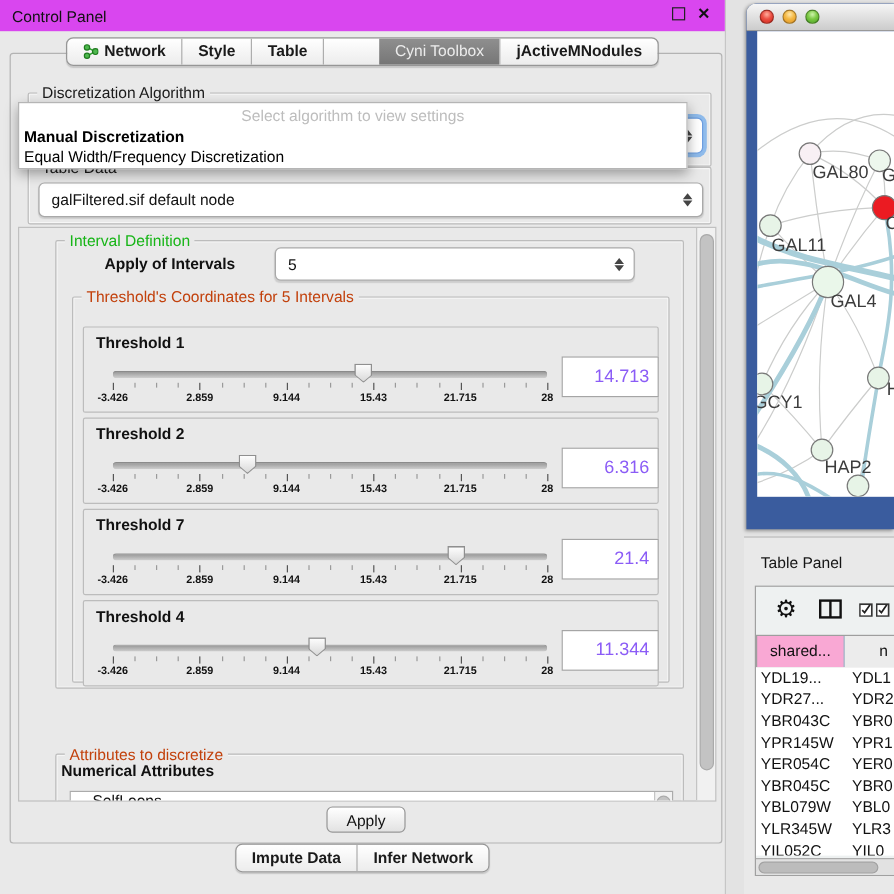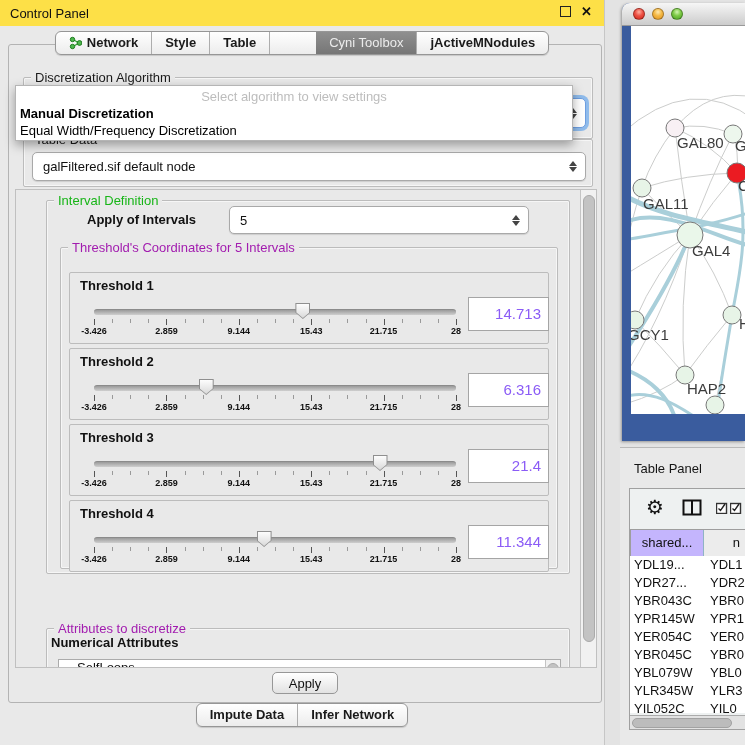--- a/index.html
+++ b/index.html
@@ -1,40 +1,40 @@
 <!DOCTYPE html>
 <html><head>
 <meta charset="utf-8">
 <style>
   html,body{margin:0;padding:0;}
   body{width:745px;height:745px;overflow:hidden;background:#e3e3e3;
        font-family:"Liberation Sans",sans-serif;-webkit-font-smoothing:antialiased;position:relative;}
   
   .control-panel{position:absolute;left:0;top:0;width:604px;height:745px;background:#e9e9e9;border-right:1px solid #c6c6c6;}
-  .cp-titlebar{position:absolute;left:0;top:0;width:100%;height:26px;background:#fde047;}
+  .cp-titlebar{position:absolute;left:0;top:0;width:100%;height:26px;background:#d946ef;}
   .cp-title{position:absolute;left:10px;top:6px;font-size:13px;color:#111;}
   .win-btns{position:absolute;right:12px;top:5px;display:flex;align-items:center;gap:10px;}
   .float-icon{width:9px;height:9px;border:1.5px solid #222;display:inline-block;background:transparent;}
   .close-icon{font-size:13px;font-weight:bold;color:#111;line-height:13px;}
   
   .seg-bar{position:absolute;display:flex;justify-content:center;width:100%;z-index:6;}
   .seg-group{display:flex;border:1px solid #969696;border-radius:6px;overflow:hidden;background:linear-gradient(#ffffff,#ececec);box-shadow:0 1px 1px rgba(0,0,0,.15);}
   .seg{padding:3px 13px 4px 13px;font-size:13px;font-weight:bold;color:#1a1a1a;border-right:1px solid #adadad;display:flex;align-items:center;gap:5px;white-space:nowrap;}
   .seg:last-child{border-right:none;}
   .seg.sel{background:linear-gradient(#8f8f8f,#767676);color:#ececec;font-weight:normal;margin-left:46px;}
   .top-tabs{top:31px;}
   .bottom-tabs{top:703px;}
   
   .main-panel{position:absolute;left:8px;top:44px;width:592px;height:657px;background:#e9e9e9;border:1px solid #b3b3b3;border-radius:3px;}
   
   .group{position:absolute;border:1px solid #bcbcbc;border-radius:2px;box-shadow:inset 0 0 0 1px rgba(255,255,255,.6);}
   .gtitle{position:absolute;top:-8px;left:7px;background:#e9e9e9;padding:0 4px;font-size:13px;white-space:nowrap;}
   .gtitle.dark{color:#1a1a1a;}
   .gtitle.green{color:#17b517;}
-  .gtitle.blue{color:#a21caf;}
+  .gtitle.blue{color:#c2410c;}
   
   .combo{position:absolute;background:#ffffff;border:1px solid #a9a9a9;border-radius:5px;box-shadow:0 1px 1px rgba(0,0,0,.12);display:flex;align-items:center;}
   .combo-text{font-size:13px;color:#111;padding-left:10px;flex:1;white-space:nowrap;overflow:hidden;}
   .stepper{width:18px;display:flex;flex-direction:column;align-items:center;justify-content:center;gap:1px;margin-right:3px;}
   .arr-up{width:0;height:0;border-left:4px solid transparent;border-right:4px solid transparent;border-bottom:5px solid #444;}
   .arr-dn{width:0;height:0;border-left:4px solid transparent;border-right:4px solid transparent;border-top:5px solid #444;}
   .focus-ring{border:1px solid #6d9ee0;box-shadow:0 0 0 3px rgba(120,175,235,.8);}
   
   .popup{position:absolute;left:6px;top:40px;width:556px;height:54px;background:#ffffff;border:1px solid #b5b5b5;box-shadow:0 4px 10px rgba(0,0,0,.35);z-index:10;}
   .popup-hint{position:absolute;top:3px;left:0;width:100%;text-align:center;font-size:13px;color:#bdbdbd;}
@@ -71,21 +71,21 @@
   .tl.green{left:49px;background:radial-gradient(circle at 50% 30%,#d2f5b0 0%,#7cc944 45%,#4ba325 100%);}
   .net-canvas{position:absolute;left:9px;top:23px;width:114px;height:388px;background:#ffffff;overflow:hidden;}
   
   .table-panel{position:absolute;left:620px;top:447px;width:125px;height:298px;background:#e9e9e9;border-top:1px solid #b9b9b9;}
   .tp-title{position:absolute;left:14px;top:13px;font-size:13px;color:#151515;}
   .tp-card{position:absolute;left:9px;top:40px;width:116px;height:240px;border:1px solid #a0a0a0;background:#eef1f1;overflow:hidden;}
   .tp-toolbar{position:absolute;left:0;top:0;width:100%;height:40px;}
   .gear{position:absolute;left:16px;top:6px;font-family:"DejaVu Sans",sans-serif;font-size:20px;color:#111;}
   .tp-header{position:absolute;left:0;top:40px;width:200px;height:26px;display:flex;border-top:1px solid #9e9e9e;border-bottom:1px solid #9e9e9e;}
   .th{font-size:13px;color:#111;text-align:center;line-height:25px;overflow:hidden;white-space:nowrap;box-sizing:border-box;}
-  .th.c1{width:74px;background:#c4b5fd;border-right:1px solid #8fb3c4;border-left:1px solid #9e9e9e;}
+  .th.c1{width:74px;background:#f9a8d4;border-right:1px solid #8fb3c4;border-left:1px solid #9e9e9e;}
   .th.c2{width:120px;background:#ececec;text-align:right;padding-right:84px;}
   .tp-rows{position:absolute;left:0;top:67px;width:200px;height:157px;background:#fff;overflow:hidden;}
   .tp-row{display:flex;height:18px;line-height:18px;font-size:13px;color:#111;white-space:nowrap;}
   .tp-row .c1{width:74px;padding-left:4px;box-sizing:border-box;overflow:hidden;}
   .tp-row .c2{width:120px;padding-left:6px;overflow:hidden;}
   .hsb{position:absolute;left:0;top:226px;width:100%;height:13px;background:#e2e2e2;border-top:1px solid #ababab;}
   .hsb .thumb{position:absolute;left:2px;top:2px;width:98px;height:8px;background:#bcbcbc;border:1px solid #a2a2a2;border-radius:5px;}
   svg text{font-family:"Liberation Sans",sans-serif;}
 </style>
 </head>
@@ -237,21 +237,21 @@
                 <div class="tick" style="left: 349.8px; height: 4px;"></div>
                 <div class="tick" style="left: 367.9px; height: 4px;"></div>
                 <div class="tick major" style="left: 386px; height: 6px;"></div>
                 <div class="ticklabel" style="left: 358px;">28</div>
                 <div class="thumb-outer" style="left: 128.7px;">
                   <div class="thumb-inner"></div>
                 </div>
                 <div class="vbox">6.316</div>
               </div>
               <div class="tpanel" style="top: 176px;">
-                <div class="tlabel">Threshold 3</div>
+                <div class="tlabel">Threshold 7</div>
                 <div class="track"></div>
                 <div class="tick major" style="left: 24px; height: 6px;"></div>
                 <div class="ticklabel" style="left: -4px;">-3.426</div>
                 <div class="tick" style="left: 42.1px; height: 4px;"></div>
                 <div class="tick" style="left: 60.2px; height: 4px;"></div>
                 <div class="tick" style="left: 78.3px; height: 4px;"></div>
                 <div class="tick major" style="left: 96.4px; height: 6px;"></div>
                 <div class="ticklabel" style="left: 68.4px;">2.859</div>
                 <div class="tick" style="left: 114.5px; height: 4px;"></div>
                 <div class="tick" style="left: 132.6px; height: 4px;"></div>

